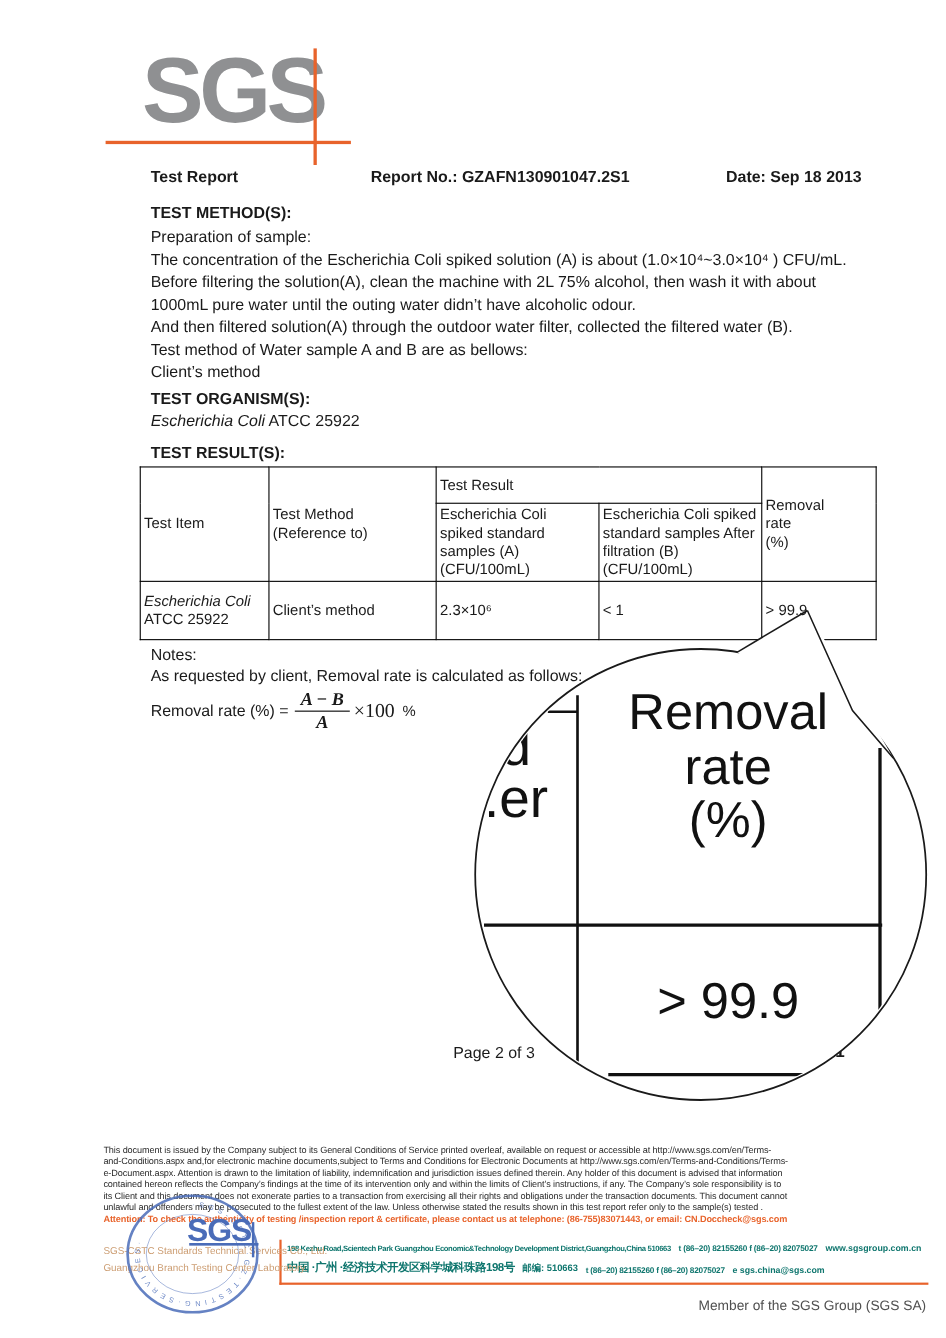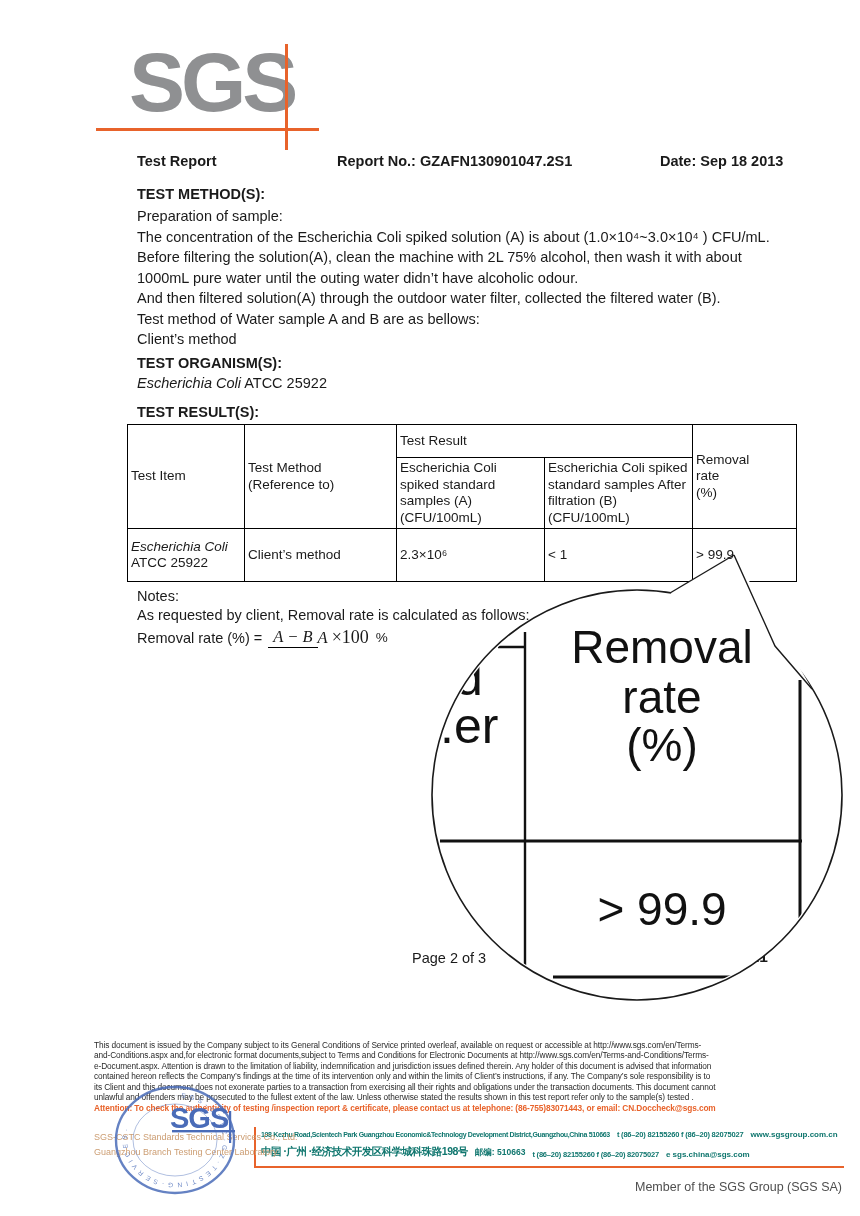--- a/index.html
+++ b/index.html
@@ -31,22 +31,22 @@
                    padding:2px 3px;white-space:pre-line;}
   td.c1{width:110px;} td.c2{width:145px;} td.c3{width:147px;} td.c4{width:171px;} td.c5{width:97px;}
   tr.r-group td{height:28px;}
   tr.r-sub td{height:66px;}
   tr.r-data td{height:48px;}
 
   
   .notes-head{position:absolute;left:105px;top:588px;font-size:14.5px;white-space:nowrap;}
   .notes-line{position:absolute;left:105px;top:607px;font-size:14.5px;white-space:nowrap;}
   .formula{position:absolute;left:105px;top:627px;display:flex;align-items:center;font-size:14.5px;}
-  .frac{display:inline-flex;flex-direction:row;align-items:center;margin-left:6px;
-        font-family:"Liberation Serif","DejaVu Serif",serif;font-style:italic;font-size:16.5px;line-height:18px;}
+  .frac{display:inline-flex;flex-direction:column;align-items:center;margin-left:6px;
+        font-family:"Liberation Serif","DejaVu Serif",serif;font-style:italic;font-size:16.5px;line-height:18px;font-weight:bold;}
   .frac .num{border-bottom:1.6px solid #000;padding:0 5px 1px;}
   .frac .den{padding-top:1px;}
   .mult{font-family:"Liberation Serif","DejaVu Serif",serif;font-size:18px;margin-left:4px;}
   .pct{margin-left:7px;font-size:13.5px;}
 
   
   .page-label{position:absolute;left:380px;top:950px;font-size:14.5px;white-space:nowrap;z-index:1;}
   .hidden-number{position:absolute;left:701px;top:948px;font-size:15.5px;font-weight:bold;
                  letter-spacing:1px;z-index:2;}
   svg.magnifier{position:absolute;left:380px;top:540px;z-index:5;pointer-events:none;}
@@ -175,21 +175,21 @@
       <text x="250" y="221" font-size="46" text-anchor="middle">(%)</text>
       <line x1="28" y1="301" x2="390" y2="301" stroke="#111" stroke-width="3"></line>
       <line x1="388" y1="140" x2="388" y2="378" stroke="#111" stroke-width="3"></line>
       <text x="250" y="385" font-size="46" text-anchor="middle">&gt; 99.9</text>
       <line x1="141" y1="437" x2="322" y2="437" stroke="#111" stroke-width="3"></line>
     </g>
   </svg>
 
   <div class="legal">
     <div>This document is issued by the Company subject to its General Conditions of Service printed overleaf, available on request or accessible at http://www.sgs.com/en/Terms-</div>
-    <div>and-Conditions.aspx and,for electronic format documents,subject to Terms and Conditions for Electronic Documents at http://www.sgs.com/en/Terms-and-Conditions/Terms-</div>
+    <div>and-Conditions.aspx and,for electronic machine documents,subject to Terms and Conditions for Electronic Documents at http://www.sgs.com/en/Terms-and-Conditions/Terms-</div>
     <div>e-Document.aspx. Attention is drawn to the limitation of liability, indemnification and jurisdiction issues defined therein. Any holder of this document is advised that information</div>
     <div>contained hereon reflects the Company’s findings at the time of its intervention only and within the limits of Client’s instructions, if any.  The Company’s sole responsibility is to</div>
     <div>its Client and this document does not exonerate parties to a transaction from exercising all their rights and obligations under the transaction documents. This document cannot</div>
     <div>unlawful and offenders may be prosecuted to the fullest extent of the law. Unless otherwise stated the results shown in this test report refer only to the sample(s) tested .</div>
     <div class="attention">Attention: To check the authenticity of testing /inspection report &amp; certificate, please contact us at telephone: (86-755)83071443, or email: CN.Doccheck@sgs.com</div>
   </div>
 
   <div class="company-lines">
     <div>SGS-CSTC Standards Technical Services Co., Ltd.</div>
     <div>Guangzhou Branch Testing Center Laboratory.</div>

